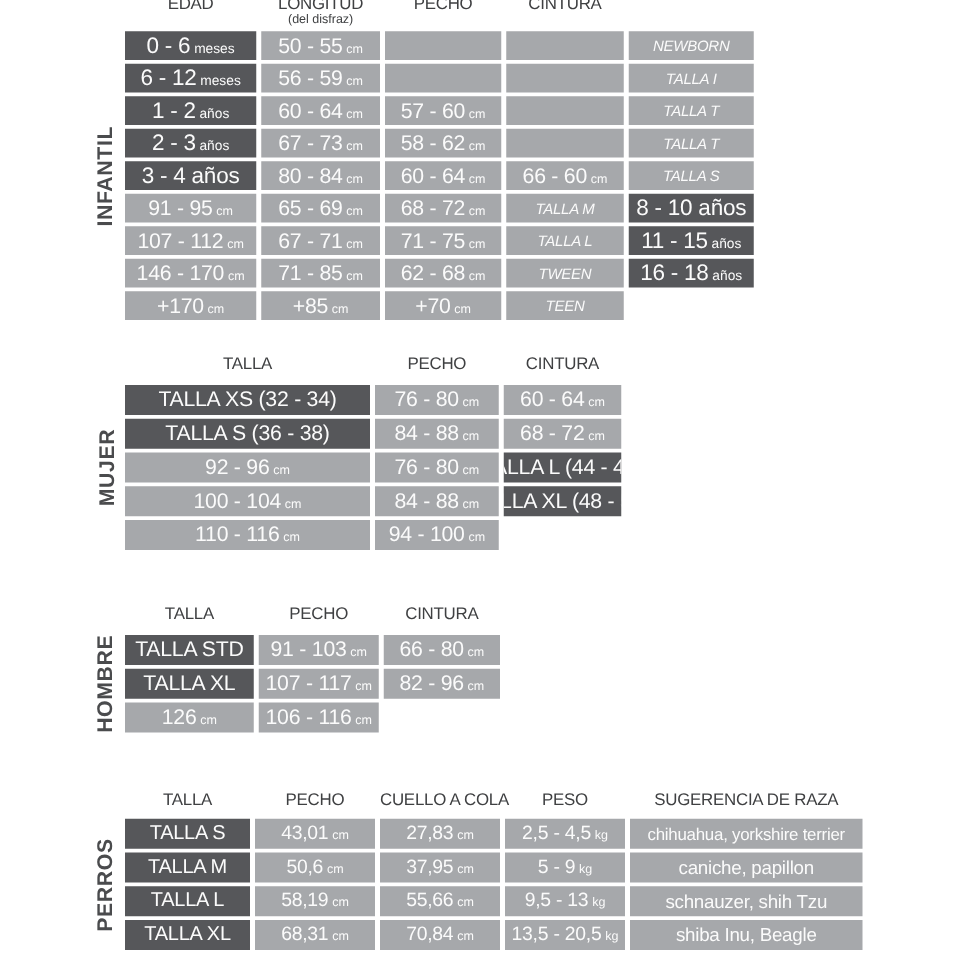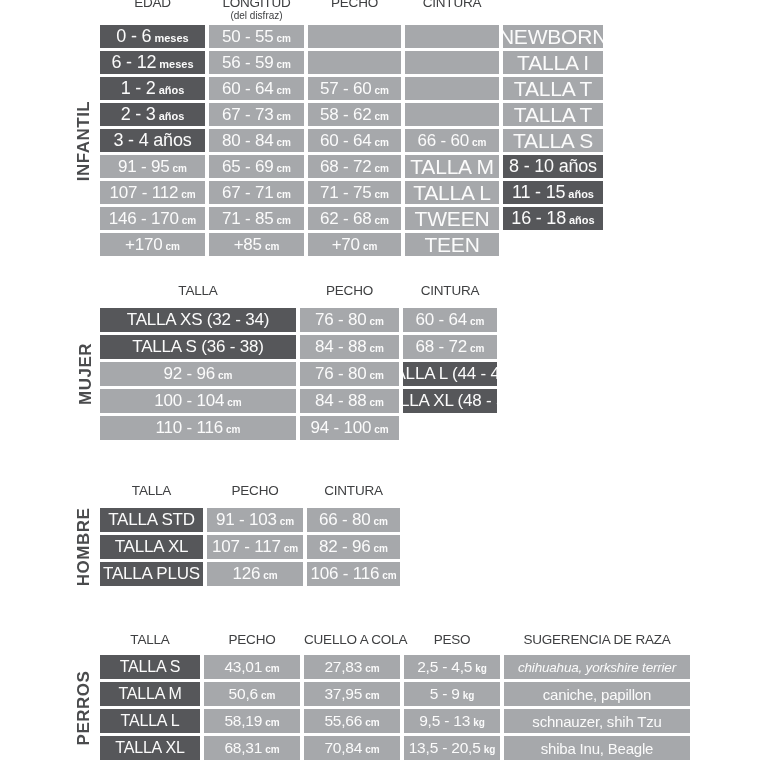--- a/index.html
+++ b/index.html
@@ -21,44 +21,44 @@
   .hsub{font-size:10px;line-height:11px;}
   
   .tbl{position:absolute;display:grid;column-gap:4px;row-gap:3px;}
   .cell{
     background:#a6a8ab;color:#fbfbfb;display:flex;align-items:center;justify-content:center;
     overflow:hidden;
   }
   .cell.dark{background:#56575a;}
   .inner{display:inline-flex;align-items:baseline;gap:3px;white-space:nowrap;}
   .v{font-size:17px;letter-spacing:-.2px;}
-  .u{font-size:10px;font-weight:bold;}
+  .u{font-size:10px;}
   
   #lbl-infantil{left:70px;top:25px;height:231px;}
   #hdr-infantil{left:100px;top:-5px;grid-template-columns:105px 95px 93px 94px 100px;}
   #tbl-infantil{left:100px;top:25px;grid-template-columns:105px 95px 93px 94px 100px;grid-auto-rows:23px;}
   .s-infantil .c0 .v{font-size:18px;}
   .s-infantil .c0 .u{font-size:11px;}
-  .s-infantil .c4 .v{font-size:21px;}
+  .s-infantil .c4 .v{font-size:12px;font-style:italic;}
 
   #lbl-mujer{left:72px;top:308px;height:132px;}
   #hdr-mujer{left:100px;top:283px;grid-template-columns:196px 99px 94px;}
   #tbl-mujer{left:100px;top:308px;grid-template-columns:196px 99px 94px;grid-auto-rows:24px;border-radius:18px;}
 
   #lbl-hombre{left:70px;top:508px;height:78px;}
   #hdr-hombre{left:100px;top:483px;grid-template-columns:103px 96px 93px;}
   #tbl-hombre{left:100px;top:508px;grid-template-columns:103px 96px 93px;grid-auto-rows:24px;}
 
   #lbl-perros{left:70px;top:655px;height:105px;}
   #hdr-perros{left:100px;top:632px;grid-template-columns:100px 96px 96px 96px 186px;}
   #tbl-perros{left:100px;top:655px;grid-template-columns:100px 96px 96px 96px 186px;grid-auto-rows:24px;}
   .s-perros .v{font-size:15.5px;}
   .s-perros .c0 .v{font-size:16px;}
   .s-perros .c4 .v{font-size:15px;}
-  .s-perros .small .v{font-size:13.5px;font-style:italic;}
+  .s-perros .small .v{font-size:13.5px;}
 </style>
 </head>
 <body>
 
 <div id="stage">
     <div class="vlabel" id="lbl-infantil">
       <span class="vlabel-text">INFANTIL</span>
     </div>
     <div class="hdr s-infantil" id="hdr-infantil">
       <div class="hcell">
@@ -465,25 +465,20 @@
           <span class="v">107 - 117</span>
           <span class="u">cm</span>
         </span>
       </div>
       <div class="cell c2">
         <span class="inner">
           <span class="v">82 - 96</span>
           <span class="u">cm</span>
         </span>
       </div>
-      <div class="cell c0 dark">
-        <span class="inner">
-          <span class="v">TALLA PLUS</span>
-        </span>
-      </div>
       <div class="cell c1">
         <span class="inner">
           <span class="v">126</span>
           <span class="u">cm</span>
         </span>
       </div>
       <div class="cell c2">
         <span class="inner">
           <span class="v">106 - 116</span>
           <span class="u">cm</span>

